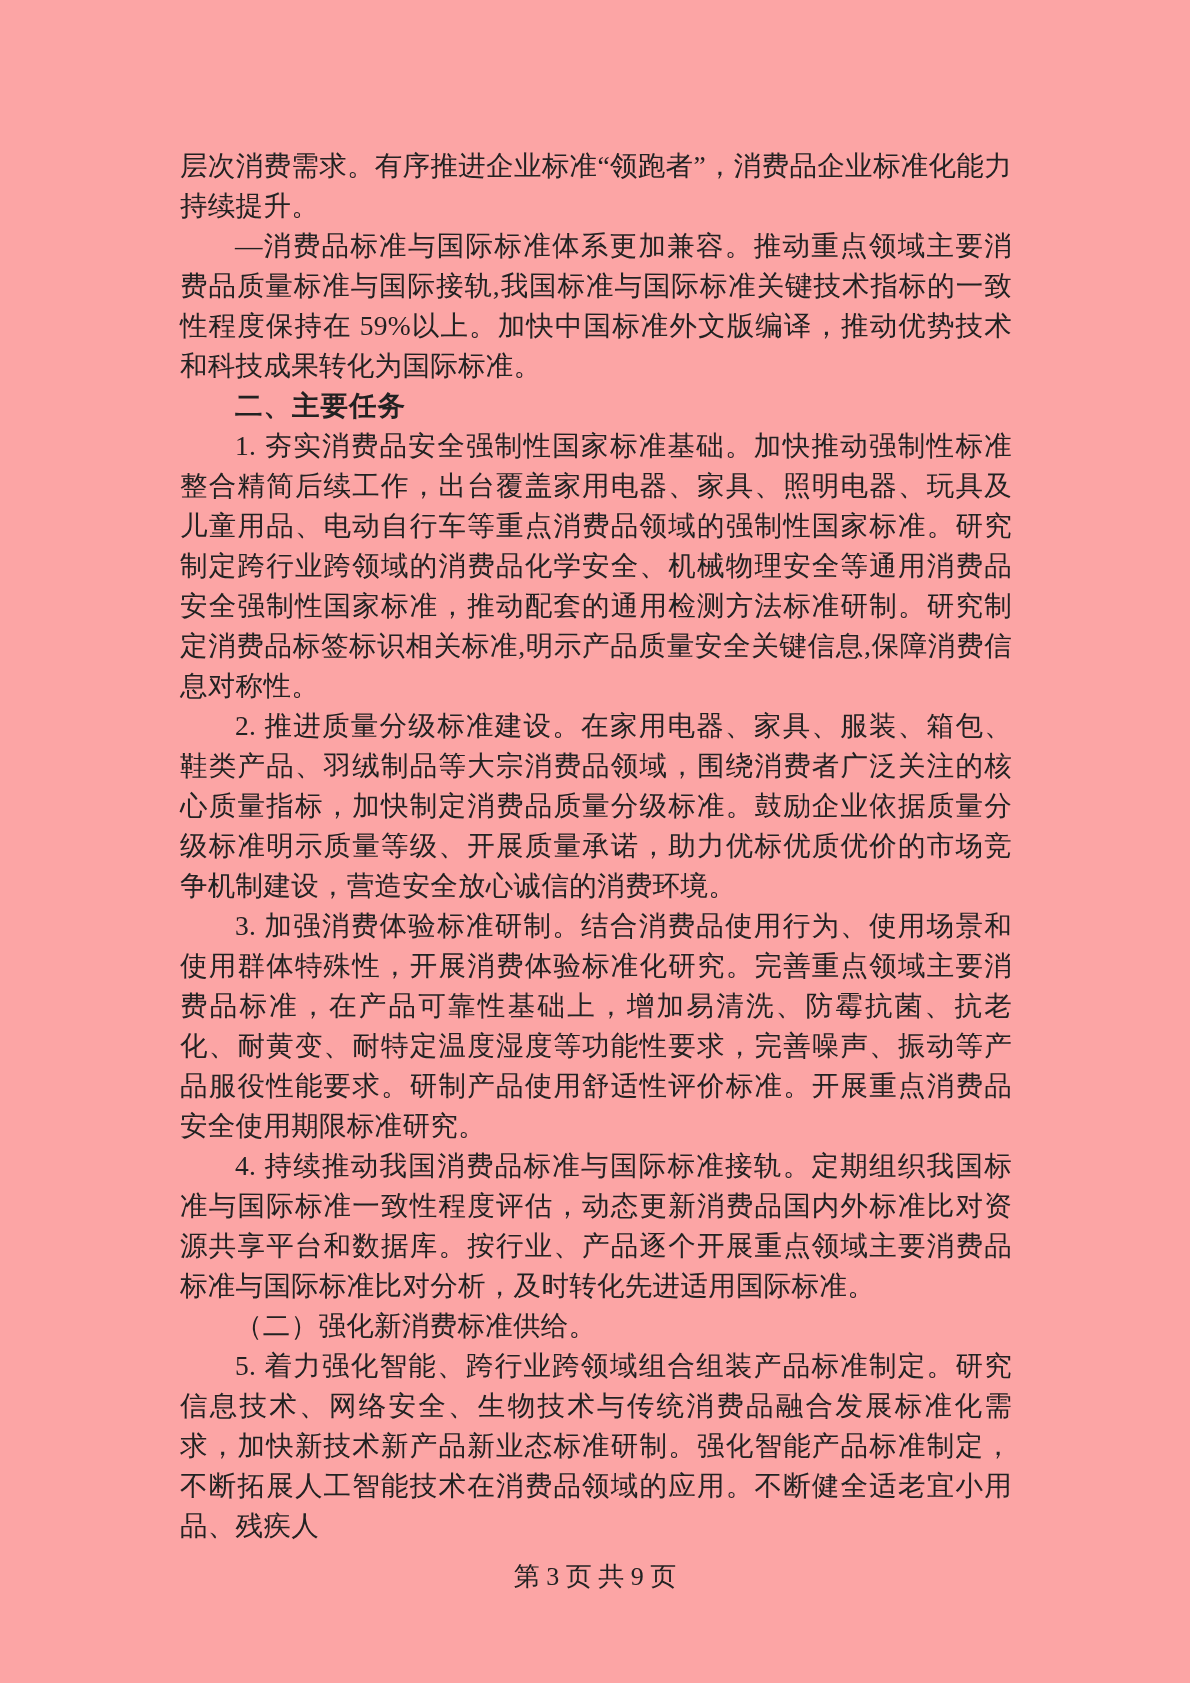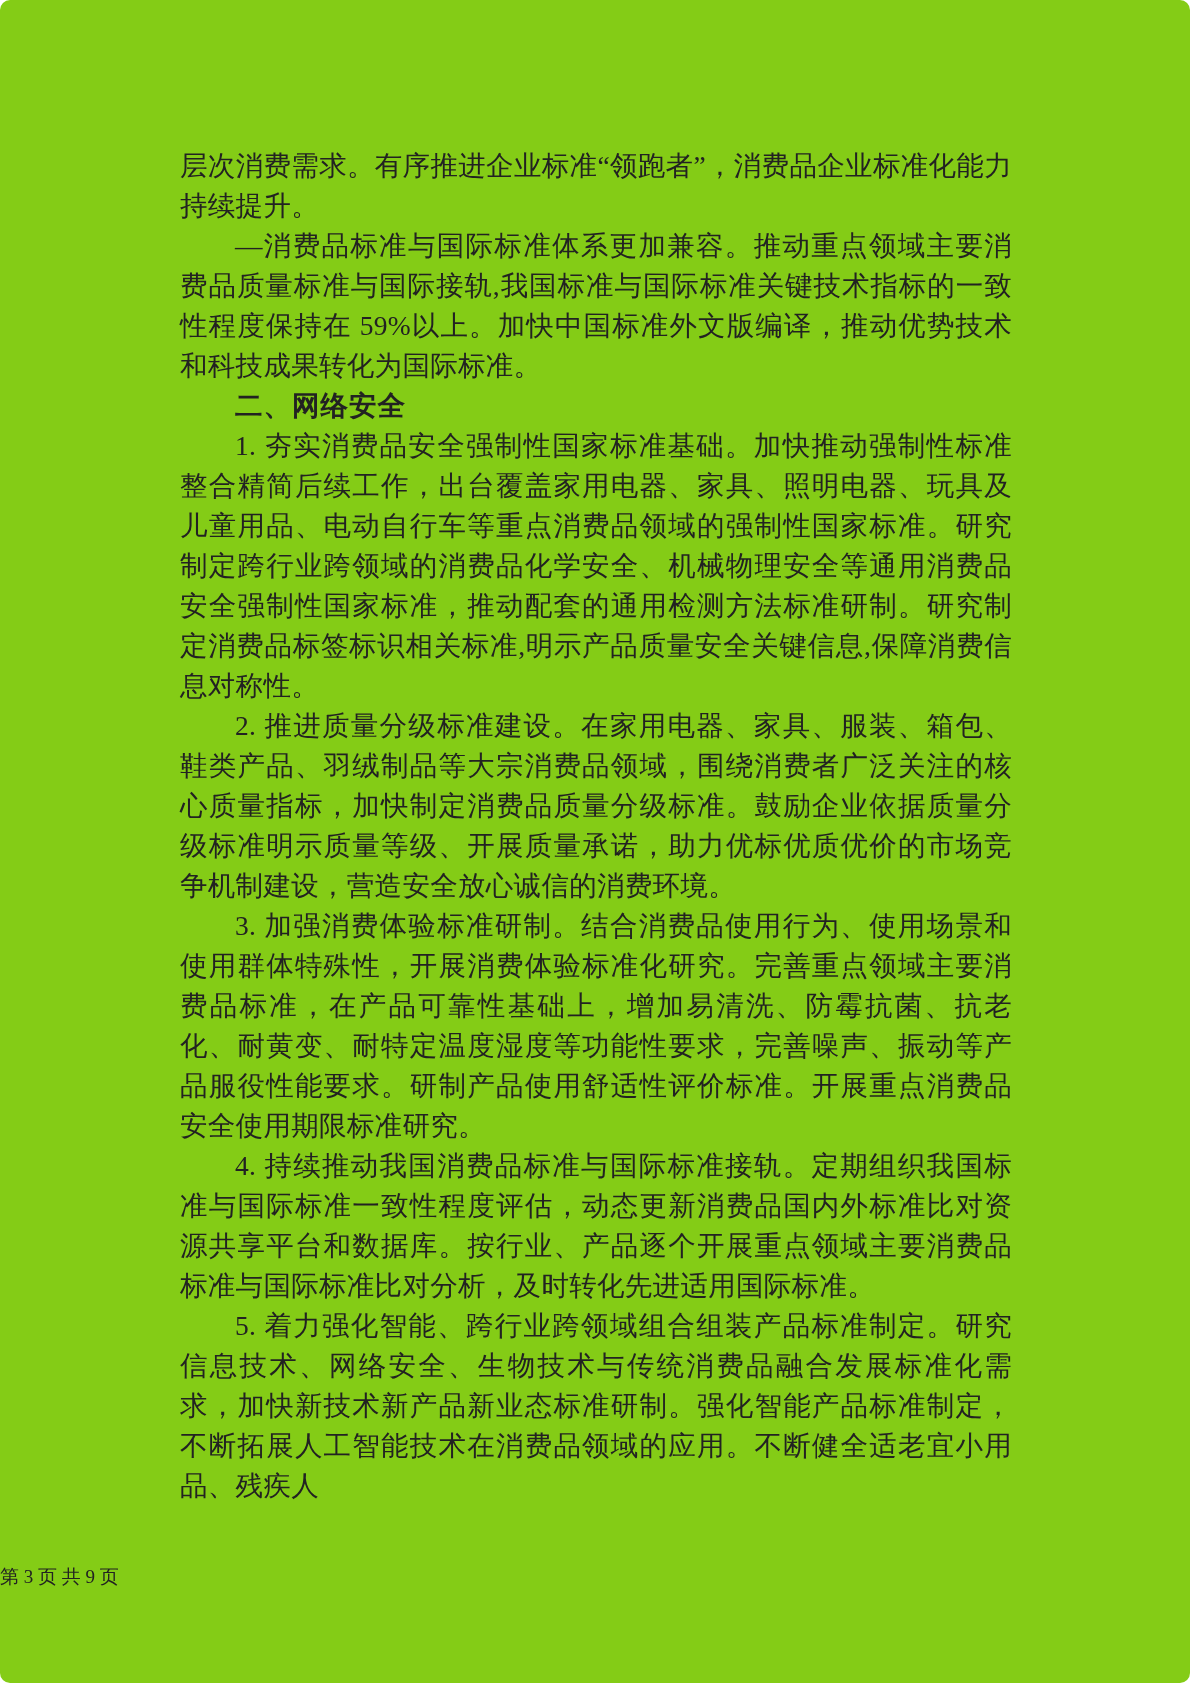--- a/index.html
+++ b/index.html
@@ -4,25 +4,24 @@
 <style>
   html, body {
     margin: 0;
     padding: 0;
     background: #ffffff;
   }
   .page {
     position: relative;
     width: 1190px;
     height: 1683px;
-    background: #84cc16;
+    background: #fca5a5;
     overflow: hidden;
     font-family: "Liberation Serif", serif;
     color: #222222;
-    border-radius: 10px;
   }
   .content {
     position: absolute;
     left: 180px;
     top: 146px;
     width: 832px;
     font-size: 27.5px;
     line-height: 40px;
     text-align: justify;
     letter-spacing: 0.3px;
@@ -36,34 +35,36 @@
   }
   .content p.heading {
     font-weight: 700;
     letter-spacing: 1px;
   }
   .footer {
     position: absolute;
     top: 1561px;
     left: 0;
     width: 100%;
-    font-size: 19px;
+    text-align: center;
+    font-size: 26px;
     line-height: 32px;
     color: #222222;
   }
 </style>
 </head>
 <body>
 
 <div class="page">
   <div class="content">
     <p>层次消费需求。有序推进企业标准“领跑者”，消费品企业标准化能力持续提升。</p>
     <p class="indent">—消费品标准与国际标准体系更加兼容。推动重点领域主要消费品质量标准与国际接轨,我国标准与国际标准关键技术指标的一致性程度保持在 59%以上。加快中国标准外文版编译，推动优势技术和科技成果转化为国际标准。</p>
-    <p class="indent heading">二、网络安全</p>
+    <p class="indent heading">二、主要任务</p>
     <p class="indent">1.  夯实消费品安全强制性国家标准基础。加快推动强制性标准整合精简后续工作，出台覆盖家用电器、家具、照明电器、玩具及儿童用品、电动自行车等重点消费品领域的强制性国家标准。研究制定跨行业跨领域的消费品化学安全、机械物理安全等通用消费品安全强制性国家标准，推动配套的通用检测方法标准研制。研究制定消费品标签标识相关标准,明示产品质量安全关键信息,保障消费信息对称性。</p>
     <p class="indent">2.  推进质量分级标准建设。在家用电器、家具、服装、箱包、鞋类产品、羽绒制品等大宗消费品领域，围绕消费者广泛关注的核心质量指标，加快制定消费品质量分级标准。鼓励企业依据质量分级标准明示质量等级、开展质量承诺，助力优标优质优价的市场竞争机制建设，营造安全放心诚信的消费环境。</p>
     <p class="indent">3.  加强消费体验标准研制。结合消费品使用行为、使用场景和使用群体特殊性，开展消费体验标准化研究。完善重点领域主要消费品标准，在产品可靠性基础上，增加易清洗、防霉抗菌、抗老化、耐黄变、耐特定温度湿度等功能性要求，完善噪声、振动等产品服役性能要求。研制产品使用舒适性评价标准。开展重点消费品安全使用期限标准研究。</p>
     <p class="indent">4.  持续推动我国消费品标准与国际标准接轨。定期组织我国标准与国际标准一致性程度评估，动态更新消费品国内外标准比对资源共享平台和数据库。按行业、产品逐个开展重点领域主要消费品标准与国际标准比对分析，及时转化先进适用国际标准。</p>
+    <p class="indent">（二）强化新消费标准供给。</p>
     <p class="indent">5.  着力强化智能、跨行业跨领域组合组装产品标准制定。研究信息技术、网络安全、生物技术与传统消费品融合发展标准化需求，加快新技术新产品新业态标准研制。强化智能产品标准制定，不断拓展人工智能技术在消费品领域的应用。不断健全适老宜小用品、残疾人</p>
   </div>
 
   <div class="footer">第 3 页 共 9 页</div>
 </div>
 
 </body></html>

